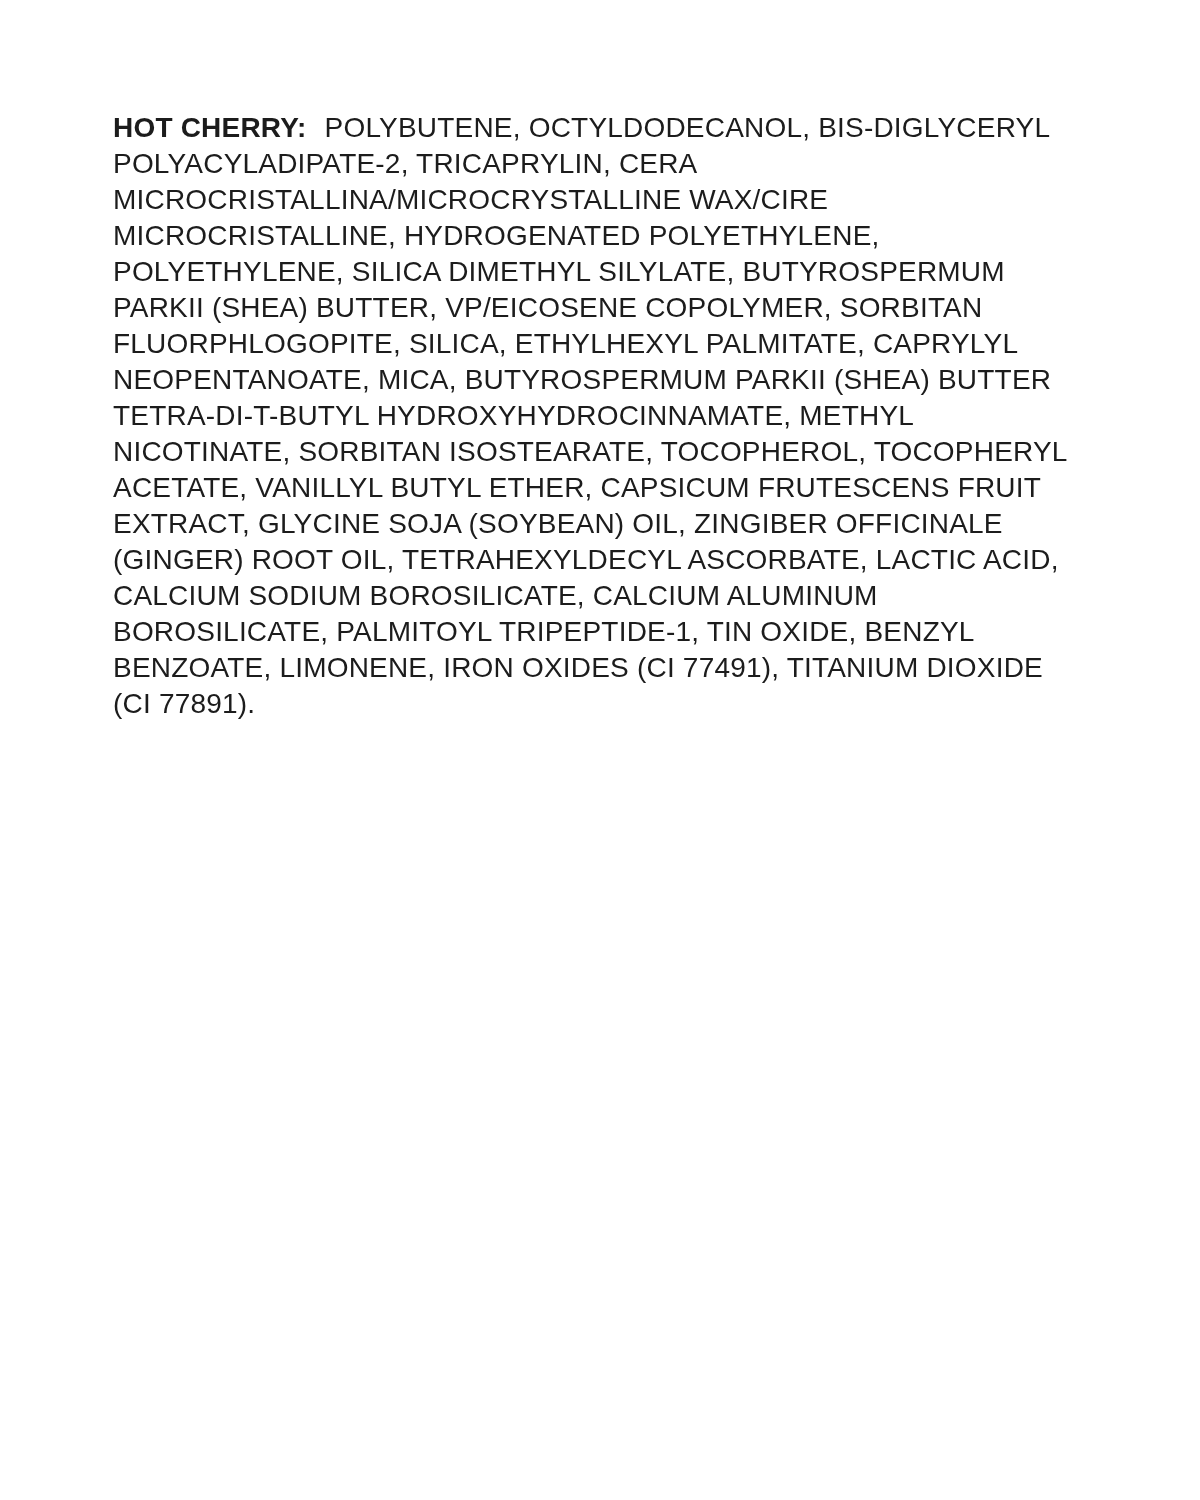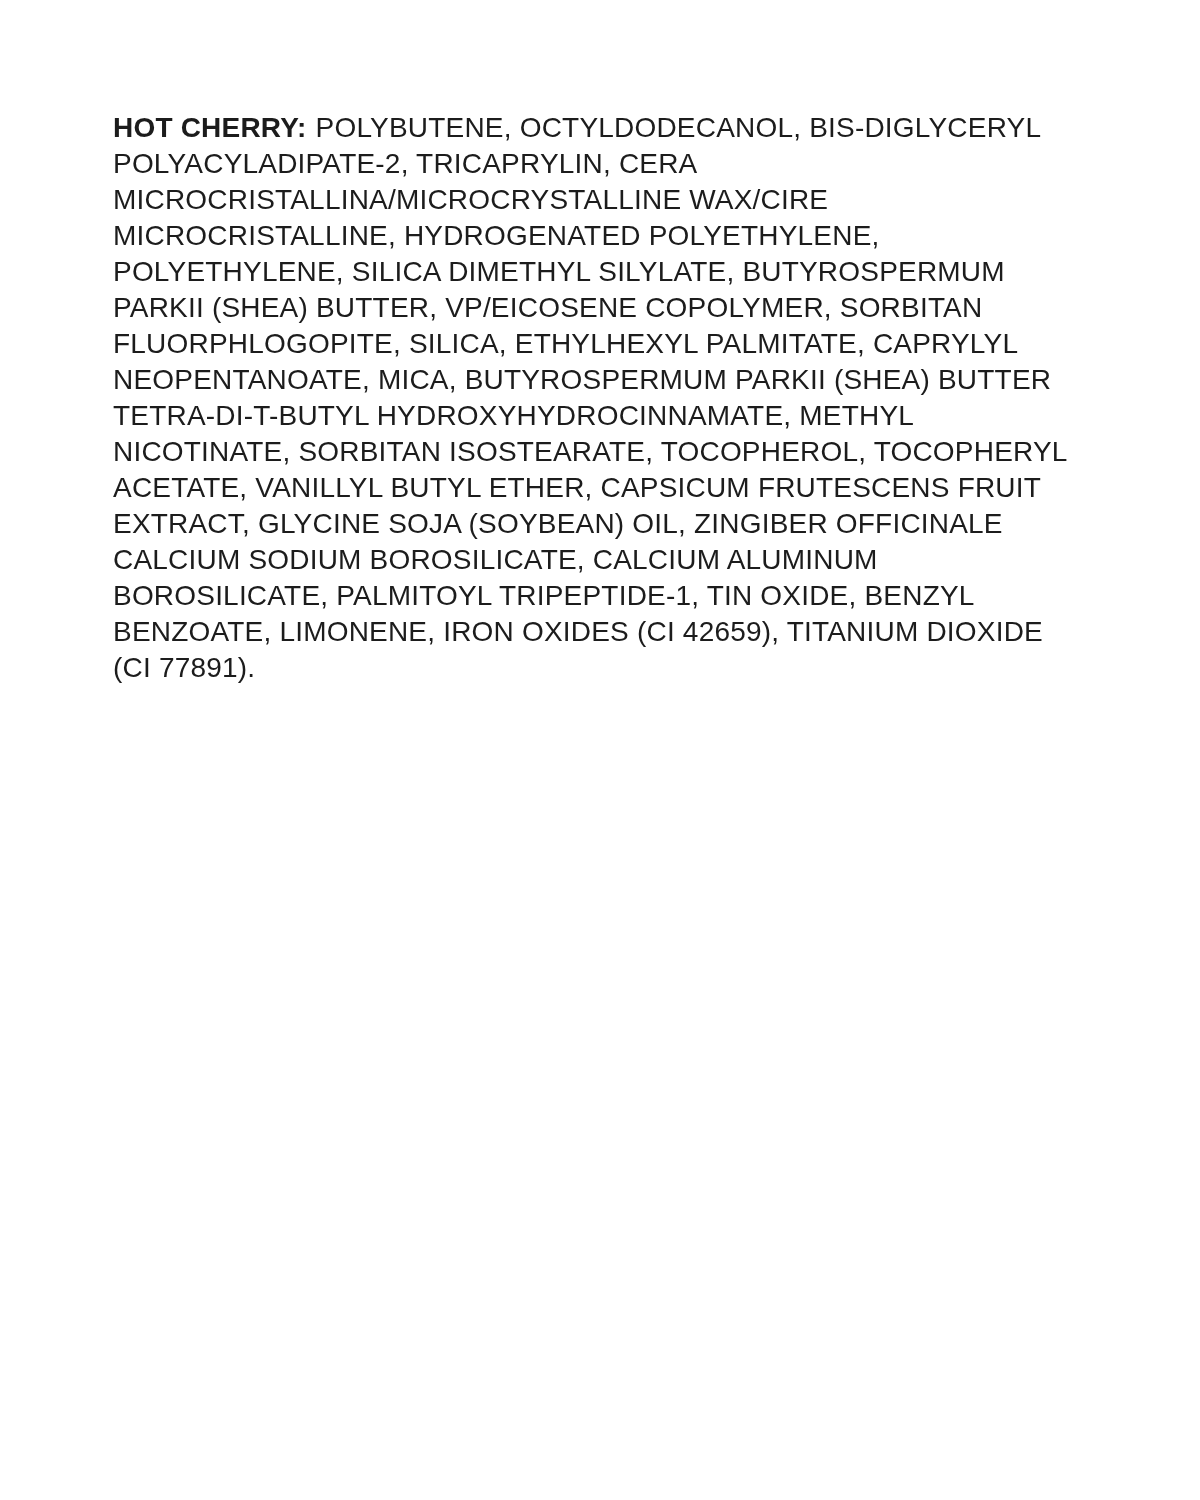--- a/index.html
+++ b/index.html
@@ -25,21 +25,21 @@
     font-size: 28px;
     line-height: 36px;
     letter-spacing: 0.2px;
     font-weight: 400;
   }
   .ingredients .line {
     white-space: nowrap;
   }
   .shade-label {
     font-weight: 700;
-    margin-right: 9px;
+    margin-right: 18px;
   }
 </style>
 </head>
 <body>
 
 <div class="page">
   <div class="ingredients">
     <div class="line">
       <span class="shade-label">HOT CHERRY:</span><span>POLYBUTENE, OCTYLDODECANOL, BIS-DIGLYCERYL</span>
     </div>
@@ -47,18 +47,19 @@
     <div class="line">MICROCRISTALLINA/MICROCRYSTALLINE WAX/CIRE</div>
     <div class="line">MICROCRISTALLINE, HYDROGENATED POLYETHYLENE,</div>
     <div class="line">POLYETHYLENE, SILICA DIMETHYL SILYLATE, BUTYROSPERMUM</div>
     <div class="line">PARKII (SHEA) BUTTER, VP/EICOSENE COPOLYMER, SORBITAN</div>
     <div class="line">FLUORPHLOGOPITE, SILICA, ETHYLHEXYL PALMITATE, CAPRYLYL</div>
     <div class="line">NEOPENTANOATE, MICA, BUTYROSPERMUM PARKII (SHEA) BUTTER</div>
     <div class="line">TETRA-DI-T-BUTYL HYDROXYHYDROCINNAMATE, METHYL</div>
     <div class="line">NICOTINATE, SORBITAN ISOSTEARATE, TOCOPHEROL, TOCOPHERYL</div>
     <div class="line">ACETATE, VANILLYL BUTYL ETHER, CAPSICUM FRUTESCENS FRUIT</div>
     <div class="line">EXTRACT, GLYCINE SOJA (SOYBEAN) OIL, ZINGIBER OFFICINALE</div>
+    <div class="line">(GINGER) ROOT OIL, TETRAHEXYLDECYL ASCORBATE, LACTIC ACID,</div>
     <div class="line">CALCIUM SODIUM BOROSILICATE, CALCIUM ALUMINUM</div>
     <div class="line">BOROSILICATE, PALMITOYL TRIPEPTIDE-1, TIN OXIDE, BENZYL</div>
-    <div class="line">BENZOATE, LIMONENE, IRON OXIDES (CI 42659), TITANIUM DIOXIDE</div>
+    <div class="line">BENZOATE, LIMONENE, IRON OXIDES (CI 77491), TITANIUM DIOXIDE</div>
     <div class="line">(CI 77891).</div>
   </div>
 </div>
 
 </body></html>

